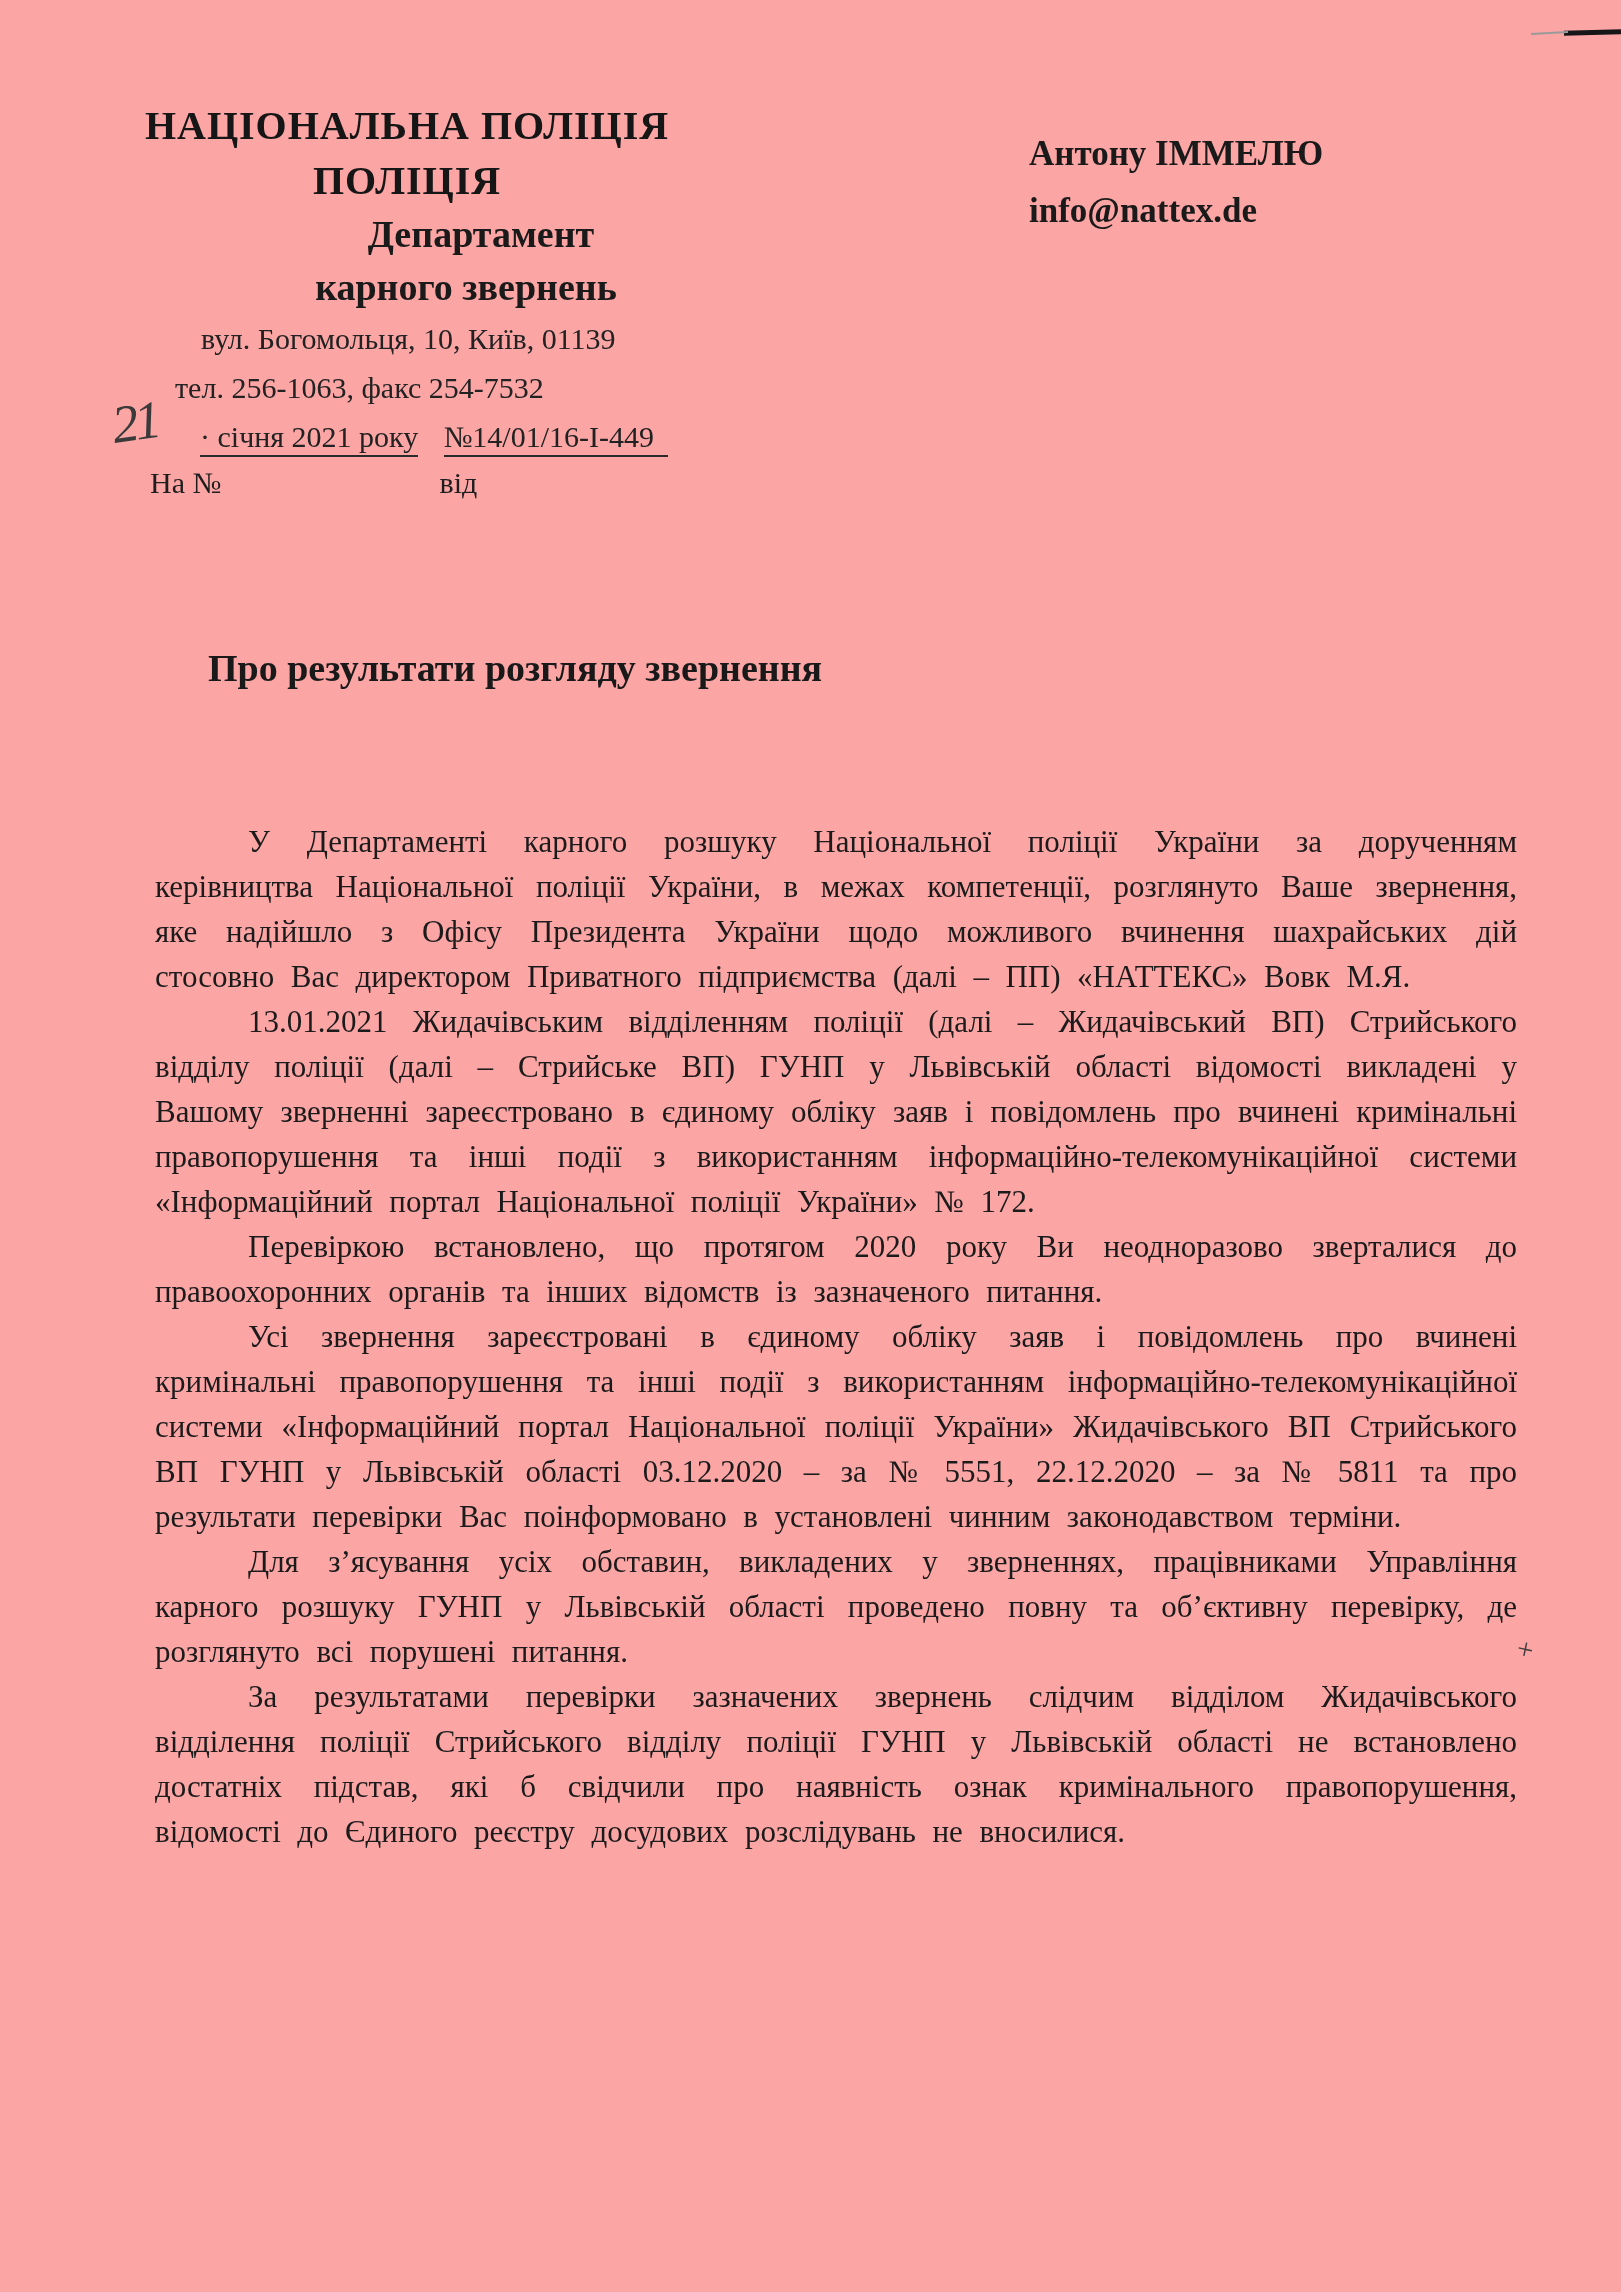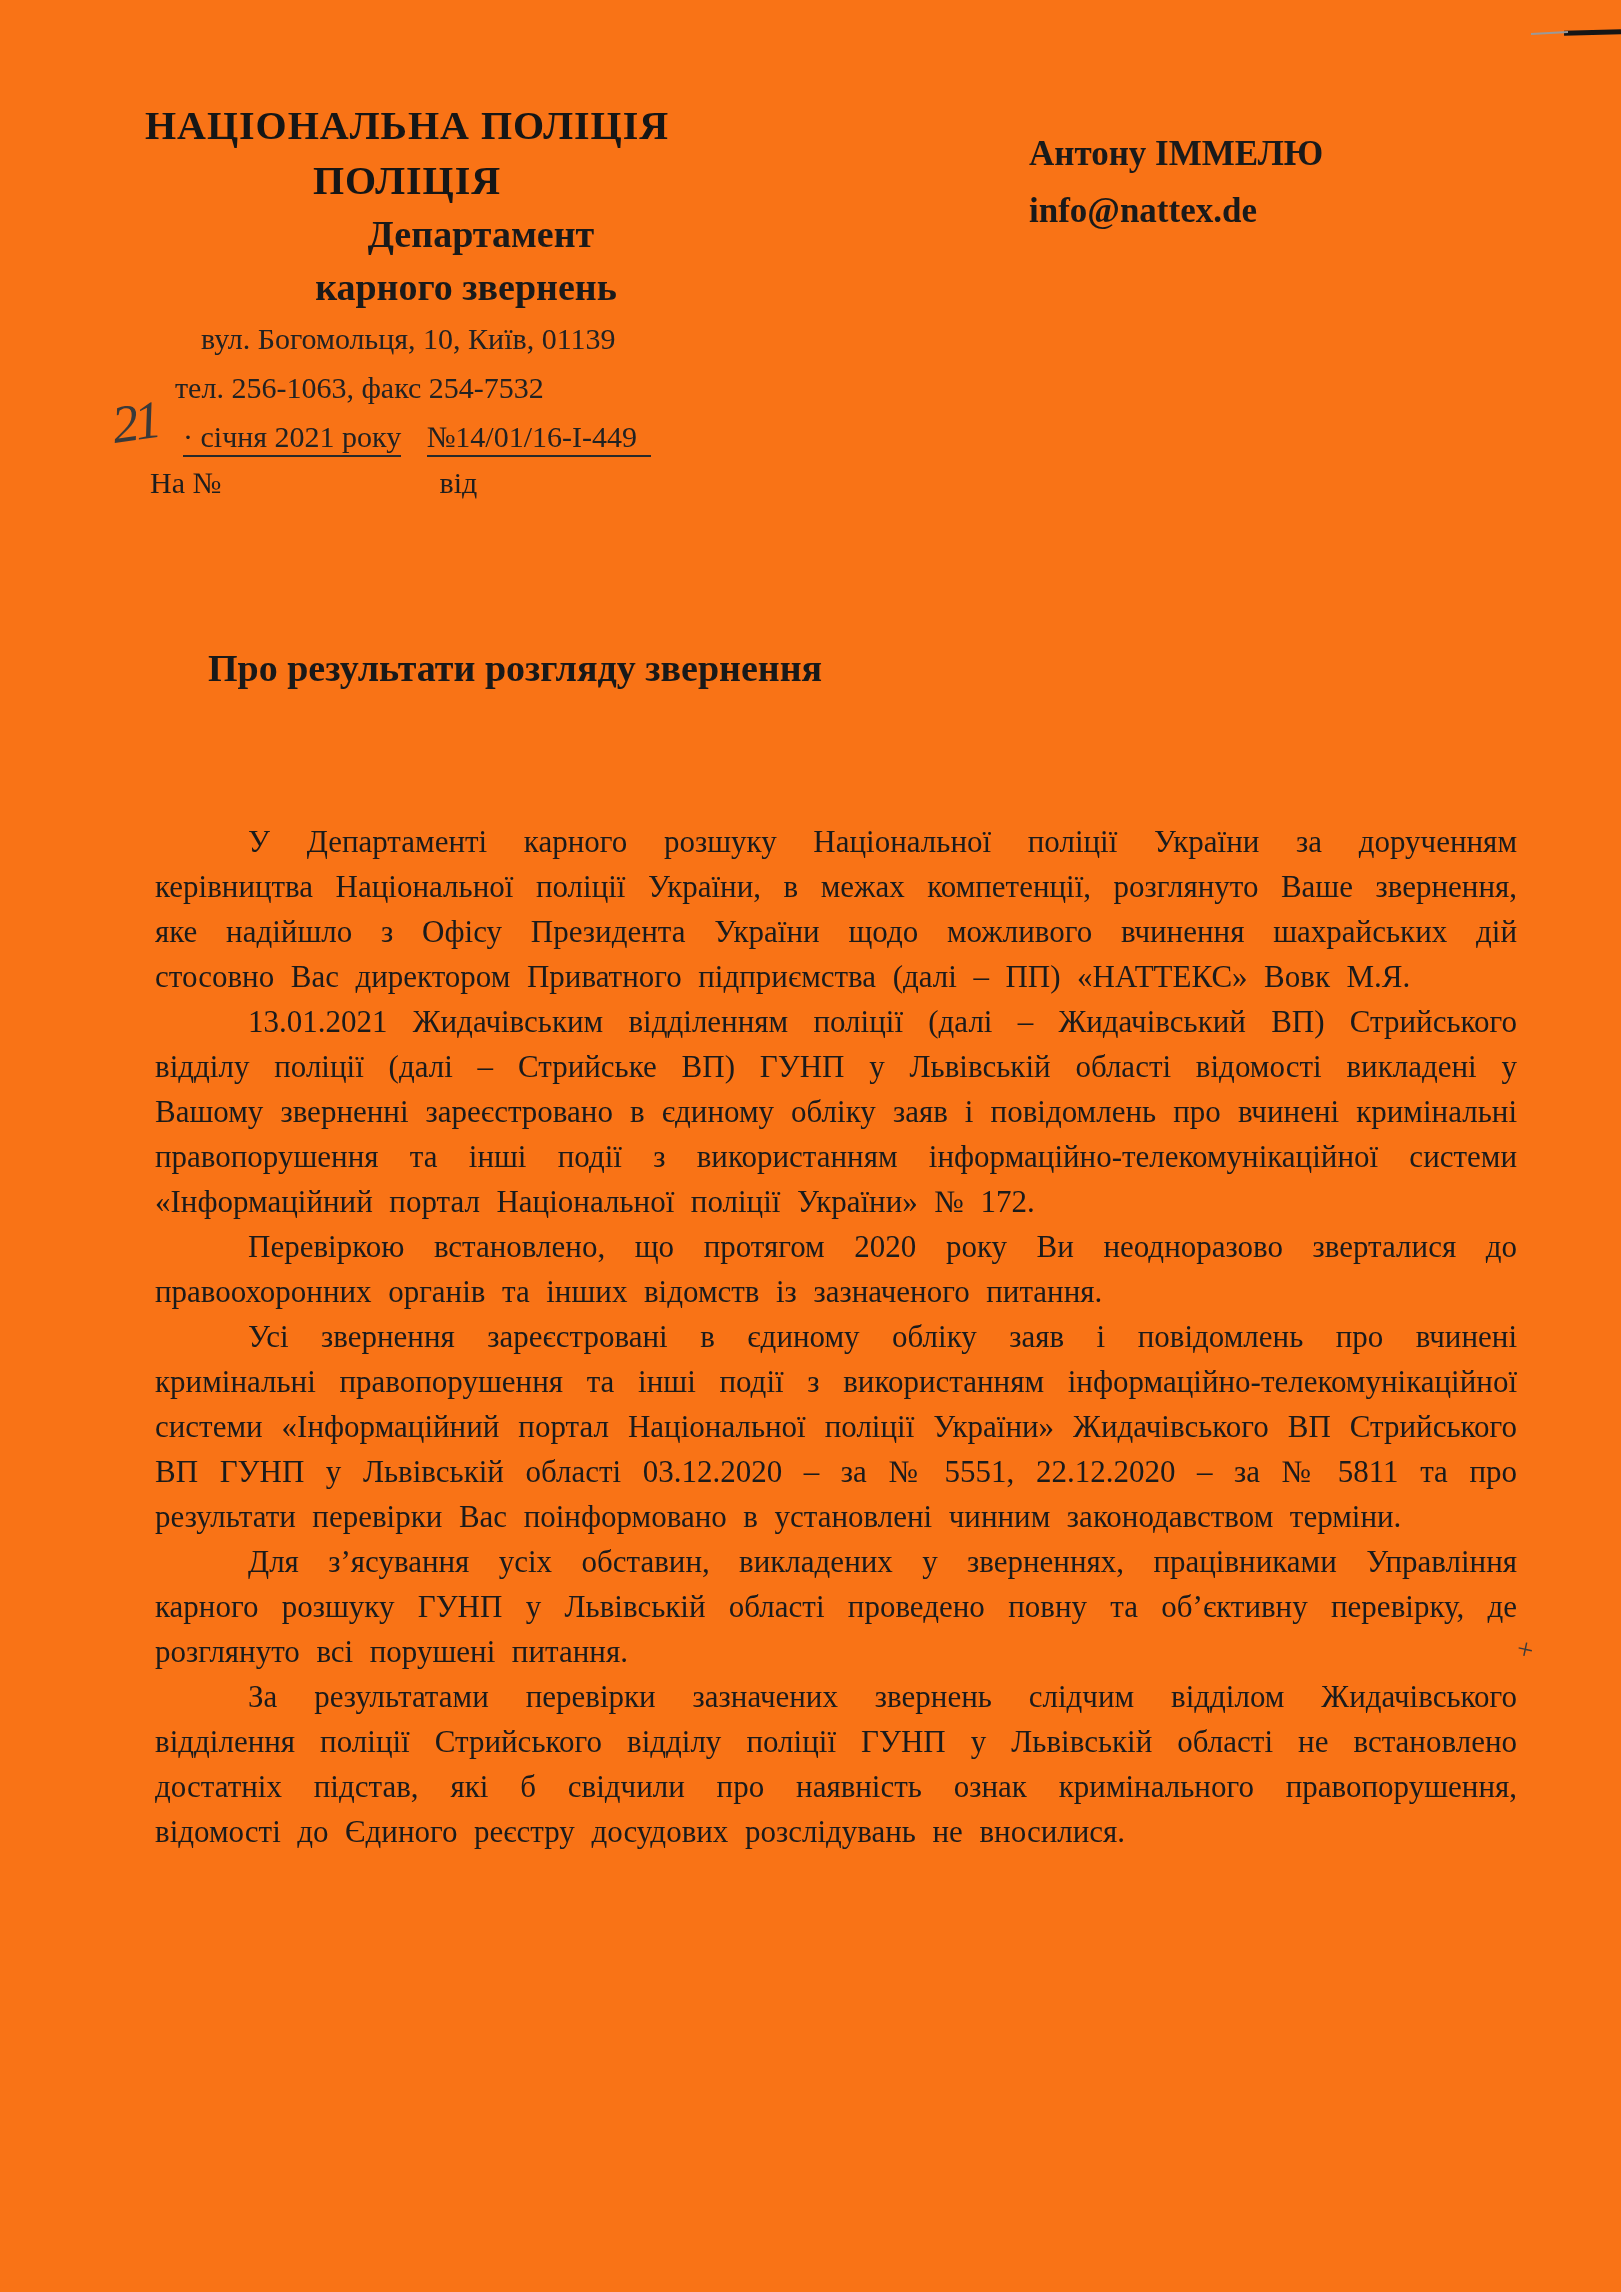--- a/index.html
+++ b/index.html
@@ -1,21 +1,21 @@
 <!DOCTYPE html>
 <html lang="uk"><head>
 <meta charset="utf-8">
 <title>Scanned letter</title>
 <style>
   html,body{margin:0;padding:0;background:#888;}
   .page{
     position:relative;
     width:1621px;height:2293px;
     margin:0 auto;
-    background:#f97316;
+    background:#fca5a5;
     font-family:"Liberation Serif","DejaVu Serif",serif;
     color:#1e1e1e;
     overflow:hidden;
   }
   
   .letterhead{
     position:absolute;left:118px;top:98px;width:578px;
   }
   .lh-org{
     font-weight:bold;font-size:40px;line-height:55px;
@@ -30,21 +30,21 @@
   .lh-small{font-size:30px;line-height:49px;color:#222;}
   .lh-addr{margin-left:83px;}
   .lh-phone{margin-left:57px;}
   .lh-date{position:relative;margin-left:0;height:49px;}
   .handwritten{
     position:absolute;left:-5.9px;top:-13.7px;
     font-style:italic;font-size:53px;color:#3a3a3a;
     transform:rotate(-8deg);letter-spacing:-3.9px;
   }
   .u{border-bottom:2px solid #2a2a2a;padding-bottom:2px;}
-  .date-text{margin-left:65px;text-align:right;}
+  .date-text{margin-left:82px;text-align:right;}
   .doc-number{margin-left:18px;padding-right:13.7px;}
   .lh-ref{margin-left:32px;font-size:30px;line-height:43px;}
   .ref-from{display:inline-block;margin-left:211px;}
   
   .recipient{
     position:absolute;left:1029px;top:125px;
     font-weight:bold;font-size:35px;line-height:57px;color:#1a1a1a;
   }
   
   .subject{

